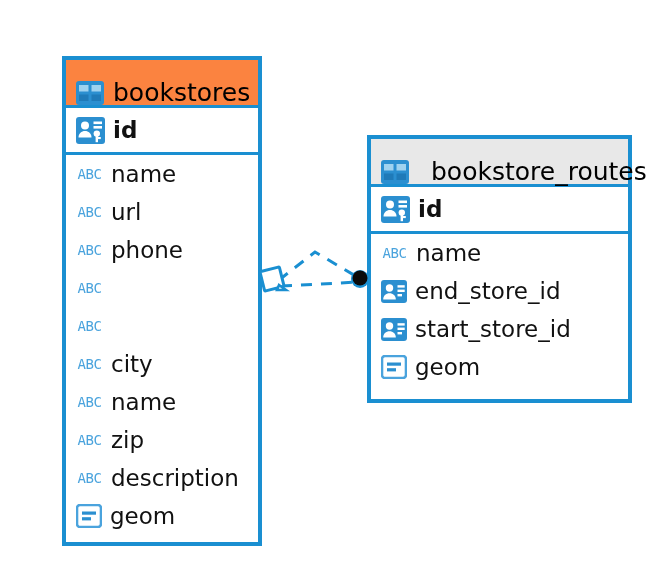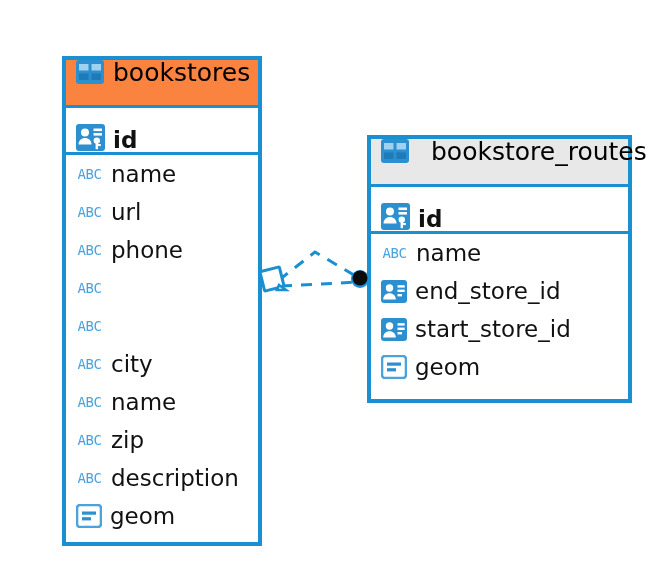--- a/index.html
+++ b/index.html
@@ -41,21 +41,21 @@
     left: 367px;
     top: 135px;
     width: 265px;
     height: 268px;
   }
 
   .entity-header {
     box-sizing: border-box;
     height: 48px;
     display: flex;
-    align-items: flex-start;
+    align-items: flex-end;
     padding-left: 10px;
     gap: 9px;
     border-bottom: 3px solid #1a8fd1;
   }
   .entity-header.accent-orange { background: #fb8340; }
   .entity-header.accent-gray   { background: #e8e8e8; gap: 22px; }
 
   .entity-title {
     font-size: 25px;
     color: #000000;
@@ -69,21 +69,20 @@
     height: 38px;
     display: flex;
     align-items: center;
     padding-left: 10px;
     gap: 8px;
     background: #ffffff;
   }
   .attr-row.pk {
     height: 47px;
     border-bottom: 3px solid #1a8fd1;
-    align-items: flex-end;
   }
   .attr-label {
     font-size: 23px;
     color: #111111;
     line-height: 1;
     white-space: nowrap;
   }
   .attr-row.pk .attr-label {
     font-weight: bold;
   }

